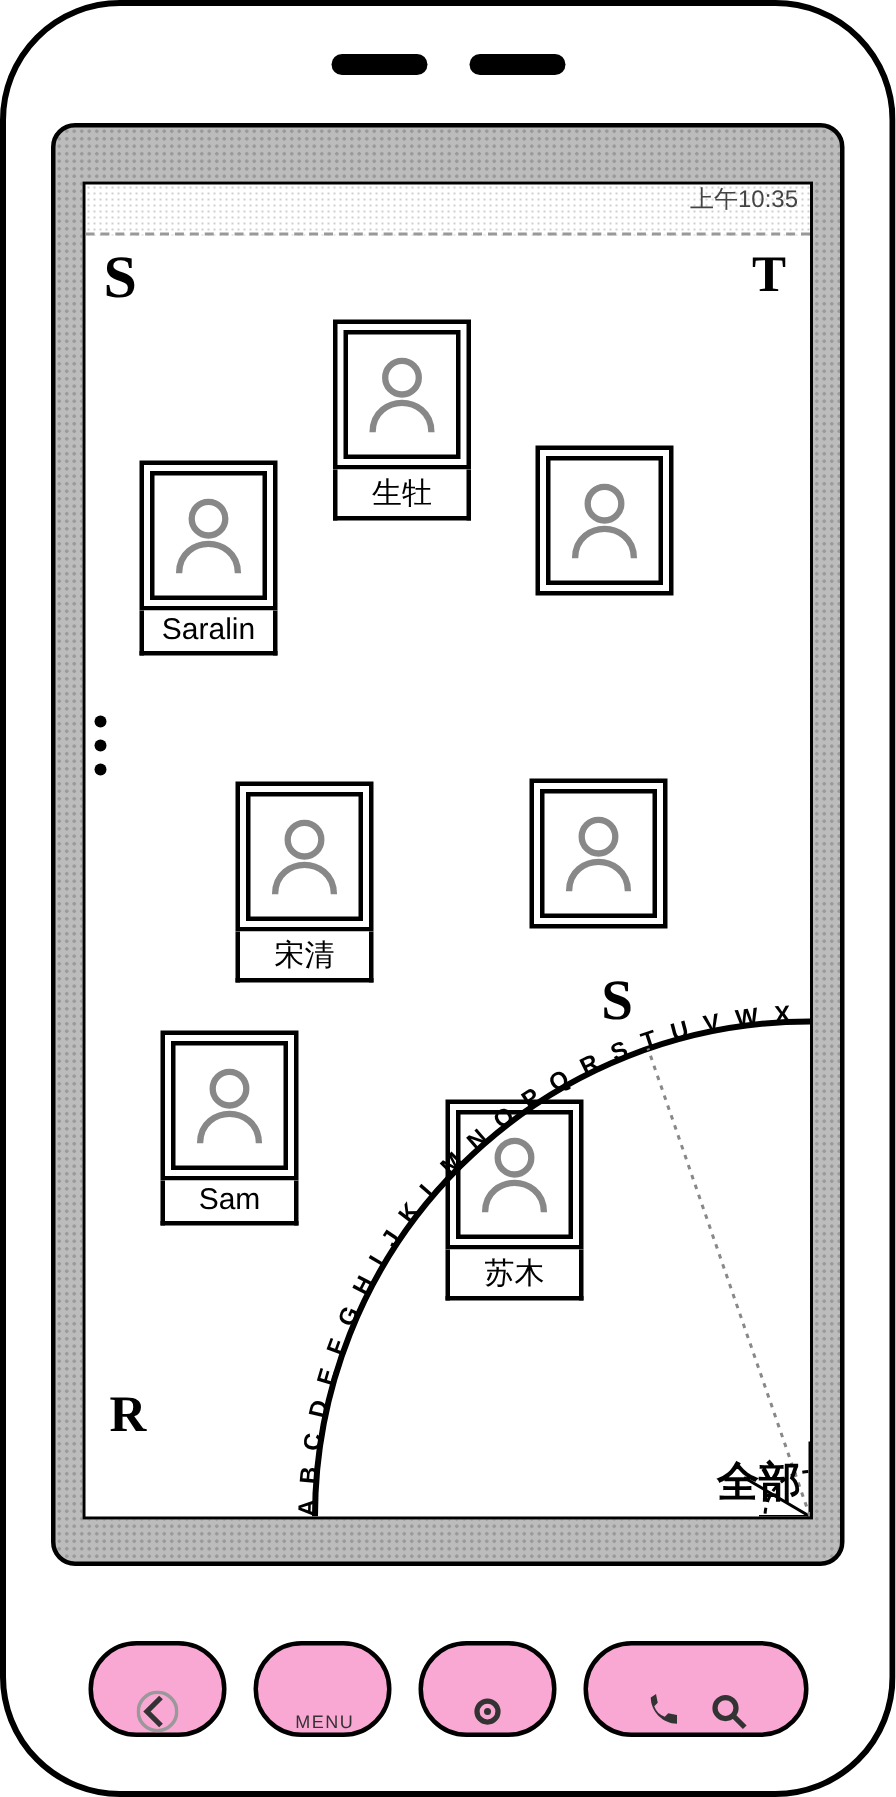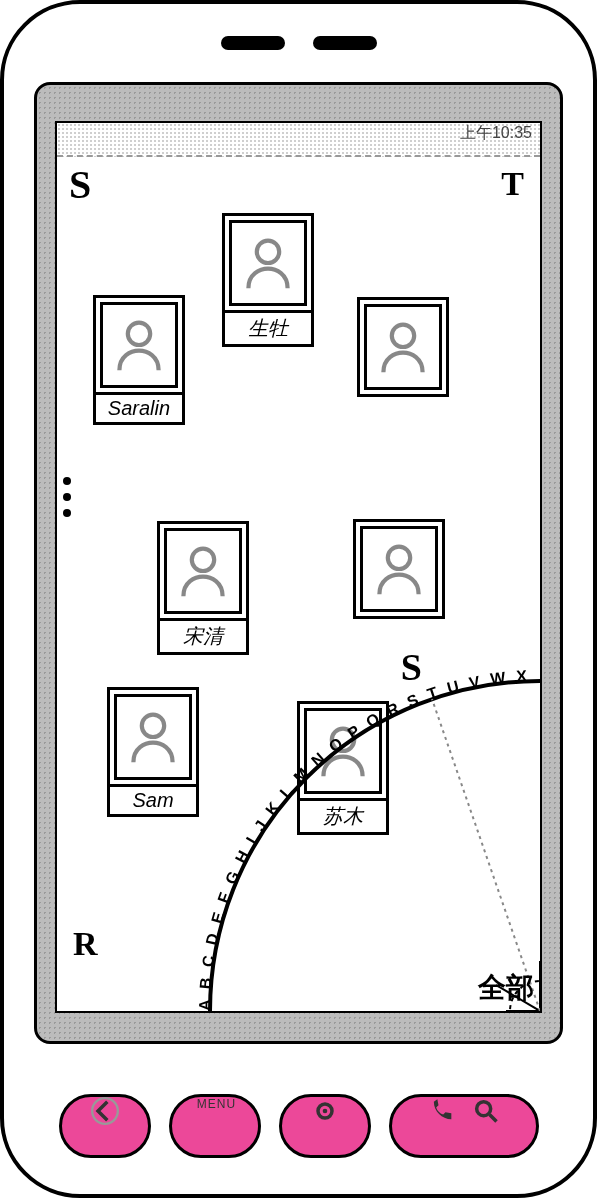--- a/index.html
+++ b/index.html
@@ -33,21 +33,21 @@
   }
   .signal-icon, .battery-icon { display: inline-flex; align-items: center; }
   .content { position: absolute; top: 34px; left: 0; right: 0; bottom: 0; }
   .corner-label { position: absolute; font-size: 40px; font-family: "Comic Sans MS", cursive; font-weight: bold; }
   .corner-tl { top: 4px; left: 12px; }
   .corner-tr { top: 8px; right: 16px; font-size: 34px; }
   .corner-bl { bottom: 48px; left: 16px; font-size: 34px; }
   .side-dots { position: absolute; left: 6px; top: 320px; display: flex; flex-direction: column; gap: 8px; }
   .side-dots .dot { width: 8px; height: 8px; background: #000; border-radius: 50%; }
   .contact-card {
-    position: absolute; width: 92px; text-align: center; font-style: italic;
+    position: absolute; width: 92px; text-align: center;
   }
   .contact-card .avatar-frame {
     border: 3px solid #000; padding: 4px; background: #fff;
   }
   .contact-card .avatar-inner {
     border: 3px solid #000; height: 86px; display: flex; align-items: center; justify-content: center;
     background: #fff;
   }
   .contact-card .avatar-inner svg { width: 56px; height: 56px; }
   .contact-card .name {
@@ -61,22 +61,22 @@
   .arc-center-label {
     position: absolute; right: 6px; bottom: 4px; font-size: 28px; font-weight: bold;
   }
   .arc-selected {
     position: absolute; font-size: 38px; font-family: "Comic Sans MS", cursive; font-weight: bold;
   }
   .hw-buttons {
     position: absolute; bottom: 36px; left: 0; right: 0; display: flex; justify-content: center; gap: 18px;
   }
   .hw-btn {
-    border: 3px solid #000; border-radius: 40px; height: 64px; display: flex; align-items: flex-start; justify-content: center;
-    background: #ec4899;
+    border: 3px solid #000; border-radius: 40px; height: 64px; display: flex; align-items: flex-end; justify-content: center;
+    background: #f9a8d4;
   }
   .hw-btn.small { width: 92px; }
   .hw-btn.wide { width: 150px; }
   .hw-btn svg { width: 28px; height: 28px; }
   .hw-btn .sublabel { font-size: 12px; letter-spacing: 1px; margin-left: 4px; color:#333 }
 </style>
 </head>
 <body>
 
 <div class="phone-body">
@@ -124,21 +124,21 @@
             <div class="avatar-inner">
               <svg viewBox="0 0 40 40">
                   <circle cx="20" cy="12" r="8" stroke="#888" stroke-width="3" fill="none"></circle>
                   <path d="M6 38c0-10 8-14 14-14s14 4 14 14" stroke="#888" stroke-width="3" fill="none"></path>
                 </svg>
             </div>
           </div>
           <div class="name">生牡</div>
         </div>
 
-        <div class="contact-card" style="left:36px; top:138px;">
+        <div class="contact-card" style="left:36px; top:150px;">
           <div class="avatar-frame">
               <div class="avatar-inner">
                 <svg viewBox="0 0 40 40">
                   <circle cx="20" cy="12" r="8" stroke="#888" stroke-width="3" fill="none"></circle>
                   <path d="M6 38c0-10 8-14 14-14s14 4 14 14" stroke="#888" stroke-width="3" fill="none"></path>
                 </svg>
               </div>
             </div>
           <div class="name">Saralin</div>
         </div>
@@ -182,21 +182,21 @@
               <div class="avatar-inner">
                 <svg viewBox="0 0 40 40">
                   <circle cx="20" cy="12" r="8" stroke="#888" stroke-width="3" fill="none"></circle>
                   <path d="M6 38c0-10 8-14 14-14s14 4 14 14" stroke="#888" stroke-width="3" fill="none"></path>
                 </svg>
               </div>
             </div>
           <div class="name">Sam</div>
         </div>
 
-        <div class="contact-card" style="left:240px; top:544px;">
+        <div class="contact-card" style="left:240px; top:576px;">
           <div class="avatar-frame">
               <div class="avatar-inner">
                 <svg viewBox="0 0 40 40">
                   <circle cx="20" cy="12" r="8" stroke="#888" stroke-width="3" fill="none"></circle>
                   <path d="M6 38c0-10 8-14 14-14s14 4 14 14" stroke="#888" stroke-width="3" fill="none"></path>
                 </svg>
               </div>
             </div>
           <div class="name">苏木</div>
         </div>

